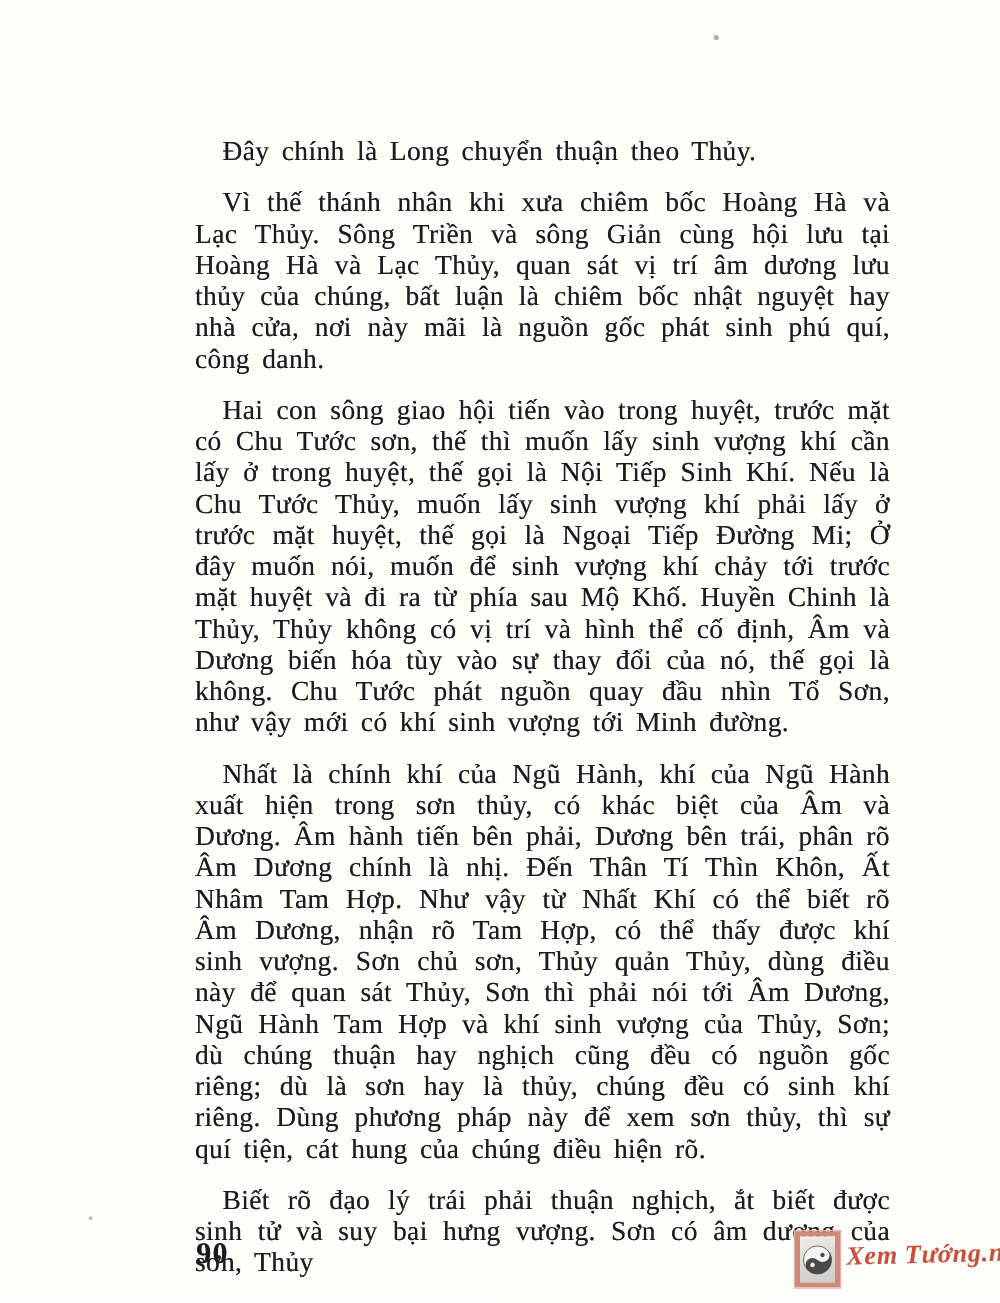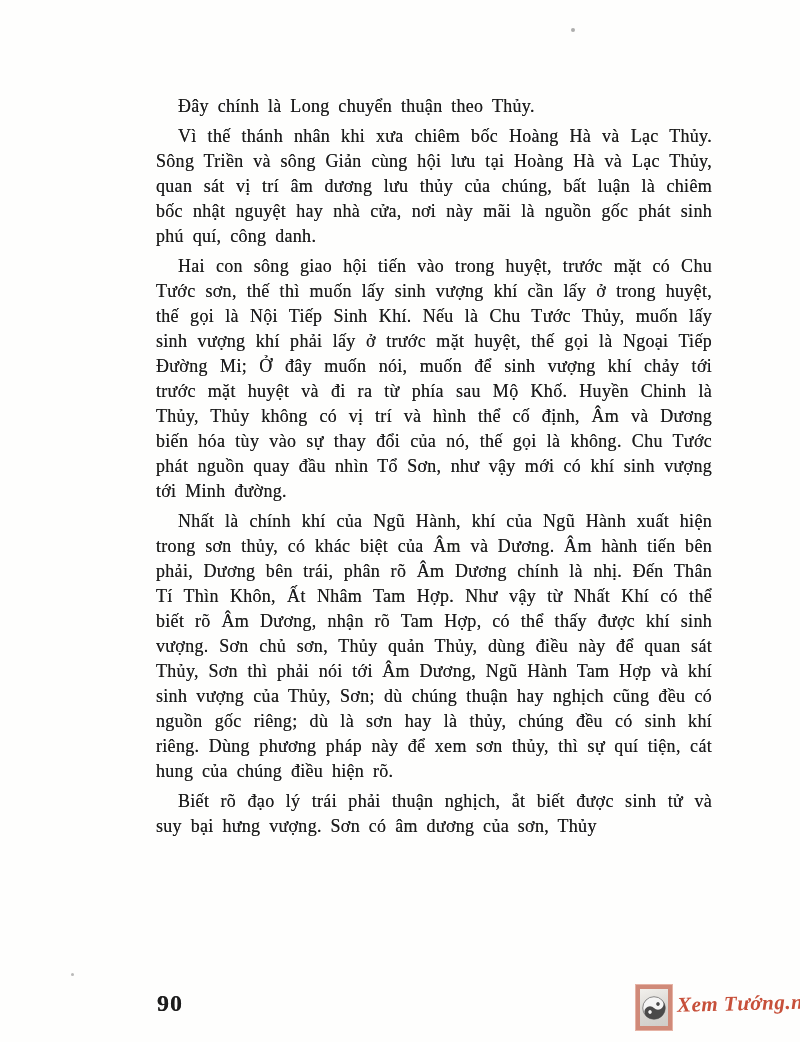--- a/index.html
+++ b/index.html
@@ -16,22 +16,22 @@
     color: #1c1c1c;
     font-family: "Liberation Serif", "DejaVu Serif", serif;
   }
   .text-block {
     position: absolute;
     left: 156px;
     top: 92px;
     width: 556px;
   }
   .text-block p {
-    margin: 2px 0 5px 0;
-    font-size: 18px;
+    margin: 16px 0 5px 0;
+    font-size: 22px;
     line-height: 25px;
     text-align: justify;
     text-indent: 22px;
     word-spacing: 4px;
     letter-spacing: 0.3px;
     text-shadow: 0 0 0.5px rgba(25,25,25,0.75);
   }
   .page-number {
     position: absolute;
     left: 157px;

